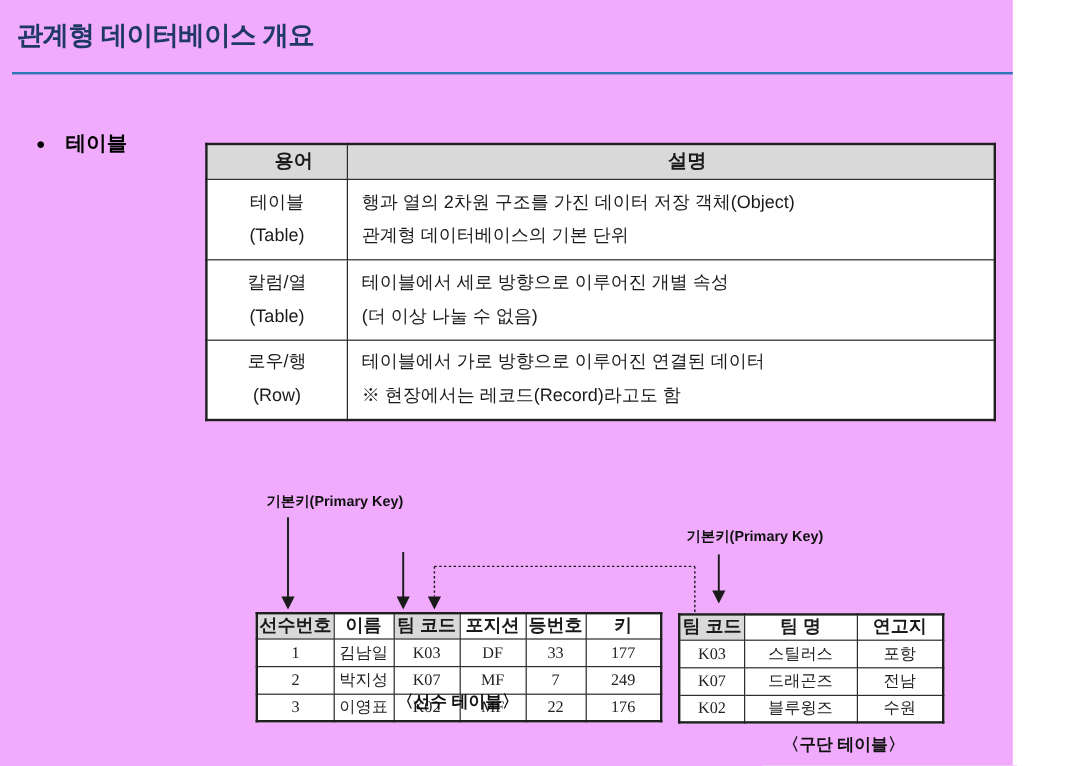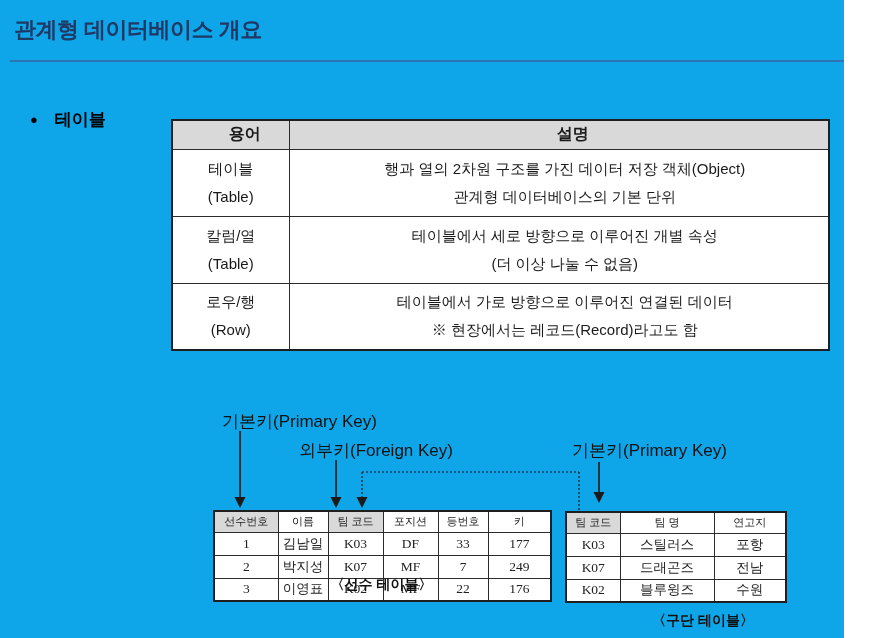--- a/index.html
+++ b/index.html
@@ -1,18 +1,18 @@
 <!DOCTYPE html>
 <html><head>
 <meta charset="utf-8">
 <style>
   * { margin:0; padding:0; box-sizing:border-box; }
   body { background:#ffffff; }
   .slide {
-    position:relative; width:844px; height:638px; background:#0ea5e9;
+    position:relative; width:844px; height:638px; background:#f0abfc;
     font-family:"Liberation Sans", sans-serif; color:#1a1a1a; overflow:hidden;
   }
   .title {
     position:absolute; left:14px; top:15px;
     font-size:22px; font-weight:bold; color:#1f3864; letter-spacing:-0.5px;
   }
   .title-rule {
     position:absolute; left:10px; top:60px; width:876px; height:2px; background:#2e75b6;
   }
   .bullet-row { position:absolute; left:30px; top:108px; display:flex; align-items:center; }
@@ -24,38 +24,38 @@
     position:absolute; left:171px; top:119px; width:659px;
     border-collapse:collapse; table-layout:fixed; border:2px solid #1f1f1f;
   }
   table.terms th, table.terms td { border:1px solid #2b2b2b; }
   table.terms th {
     background:#d9d9d9; font-size:16px; font-weight:bold; height:29px; text-align:center;padding-left:28px;
   }
   table.terms td { height:67px; font-size:15px; vertical-align:middle; background:#fff; }
   td.term-cell { text-align:center; }
   td.term-cell div { line-height:28px; }
-  td.desc-cell { padding-left:12px;text-align:center; }
+  td.desc-cell { padding-left:12px; }
   td.desc-cell div { line-height:28px; }
 
   
-  .lbl { position:absolute; font-size:17px; font-weight:normal; color:#111; white-space:nowrap; }
+  .lbl { position:absolute; font-size:12px; font-weight:bold; color:#111; white-space:nowrap; }
   .lbl-pk-left  { left:222px; top:410px; }
   .lbl-fk       { left:299px; top:439px; }
   .lbl-pk-right { left:572px; top:439px; }
 
   .arrows-layer { position:absolute; left:0; top:400px; width:894px; height:120px; pointer-events:none; }
 
   
   table.mini {
     position:absolute; border-collapse:collapse; table-layout:fixed;
     border:2px solid #1f1f1f; background:#fff;
   }
   table.mini th {
-    background:#ffffff; font-size:11px; font-weight:normal; height:21px;
+    background:#ffffff; font-size:15px; font-weight:bold; height:21px;
     text-align:center; border:1px solid #2b2b2b; white-space:nowrap;
   }
   table.mini th.hl { background:#d9d9d9; }
   table.mini td {
     font-family:"Liberation Serif", serif; font-size:13.5px; color:#222;
     text-align:center; height:23px; border:1px solid #2b2b2b; white-space:nowrap;
   }
   .player-table { left:213px; top:510px; width:337px; }
   .club-table   { left:565px; top:511px; width:220px; }
   .caption { position:absolute; text-align:center; font-size:14px; font-weight:bold; color:#111; }
@@ -114,21 +114,20 @@
         </td>
         <td class="desc-cell">
           <div>테이블에서 가로 방향으로 이루어진 연결된 데이터</div>
           <div>※ 현장에서는 레코드(Record)라고도 함</div>
         </td>
       </tr>
     </tbody>
   </table>
 
   <div class="lbl lbl-pk-left">기본키(Primary Key)</div>
-  <div class="lbl lbl-fk">외부키(Foreign Key)</div>
   <div class="lbl lbl-pk-right">기본키(Primary Key)</div>
 
   <svg class="arrows-layer" viewBox="0 0 894 120" xmlns="http://www.w3.org/2000/svg">
 
     <g>
       <line x1="240" y1="31" x2="240" y2="98" stroke="#1a1a1a" stroke-width="1.6"></line>
       <polygon points="234.5,97 245.5,97 240,108" fill="#1a1a1a"></polygon>
     </g>
 
     <g>

